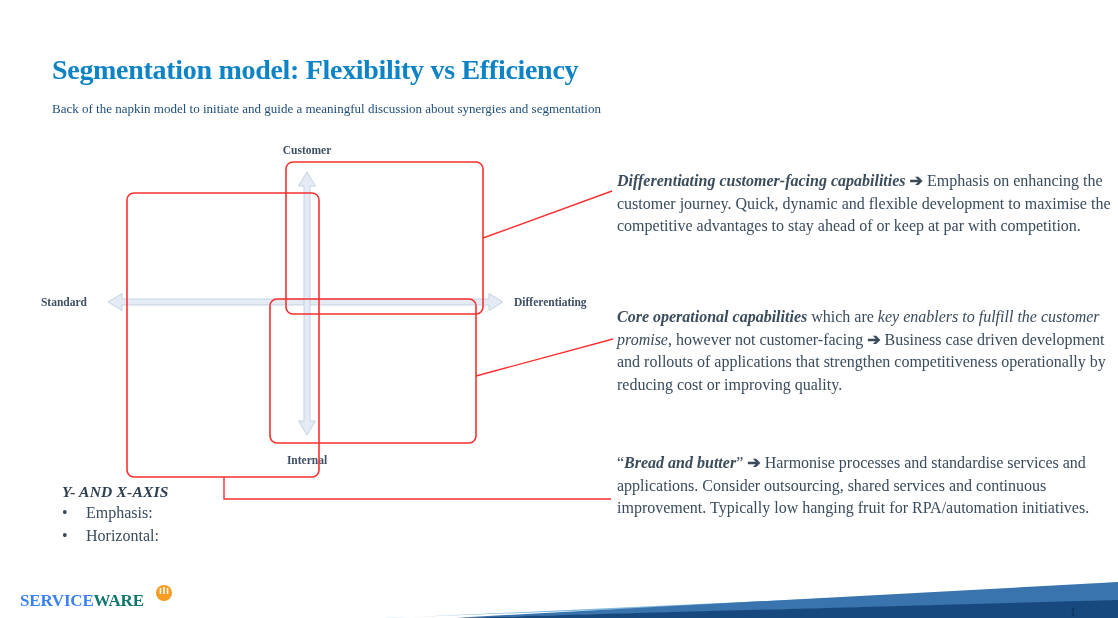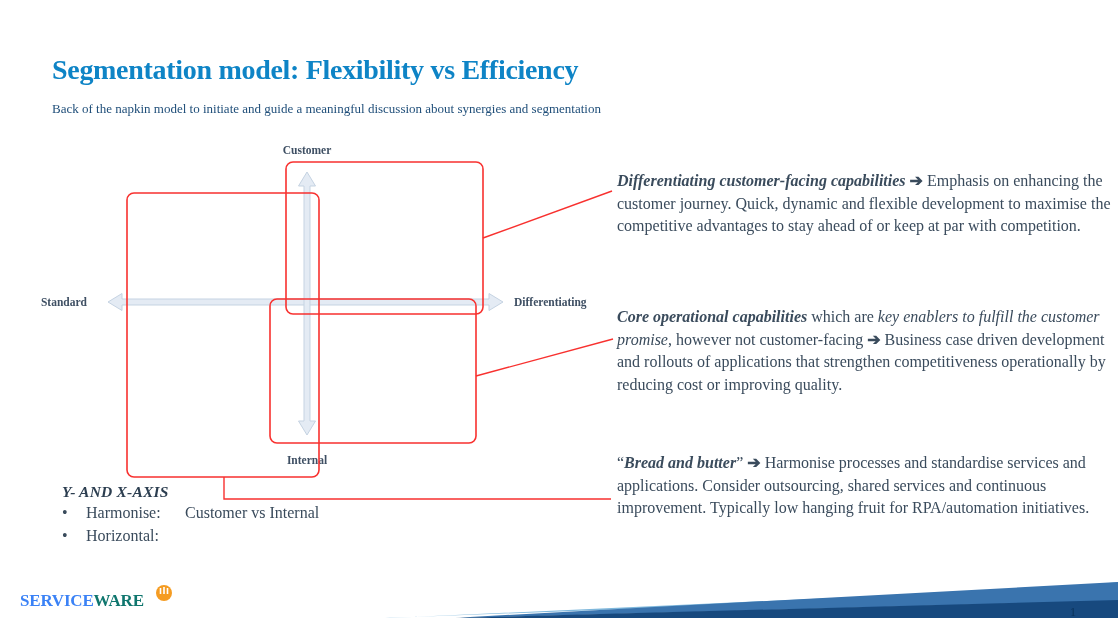--- a/index.html
+++ b/index.html
@@ -93,22 +93,21 @@
   </div>
 
   <div class="callout callout-3">
     <span>“</span><span class="seg-bi">Bread and butter</span><span>” </span><span class="seg-arrow">➔</span><span> Harmonise processes and standardise services and applications. Consider outsourcing, shared services and continuous  improvement. Typically low hanging fruit for RPA/automation initiatives.</span>
   </div>
 
   <div class="legend">
     <div class="legend-heading">Y- AND X-AXIS</div>
     <div class="legend-item">
       <span class="legend-bullet">•</span>
-      <span class="legend-label">Harmonise:</span>
-      <span class="legend-value">Customer vs Internal</span>
+      <span class="legend-label">Emphasis:</span>
     </div>
     <div class="legend-item">
       <span class="legend-bullet">•</span>
       <span class="legend-label">Horizontal:</span>
     </div>
   </div>
 
   <svg class="footer-swoosh" viewBox="0 0 1118 45" preserveAspectRatio="none" xmlns="http://www.w3.org/2000/svg">
     <polygon points="385,45 1000,22 1118,9 1118,12 390,45" fill="#7FB8DC"></polygon>
     <polygon points="470,44 1118,9 1118,28 460,45" fill="#3A74AE"></polygon>

